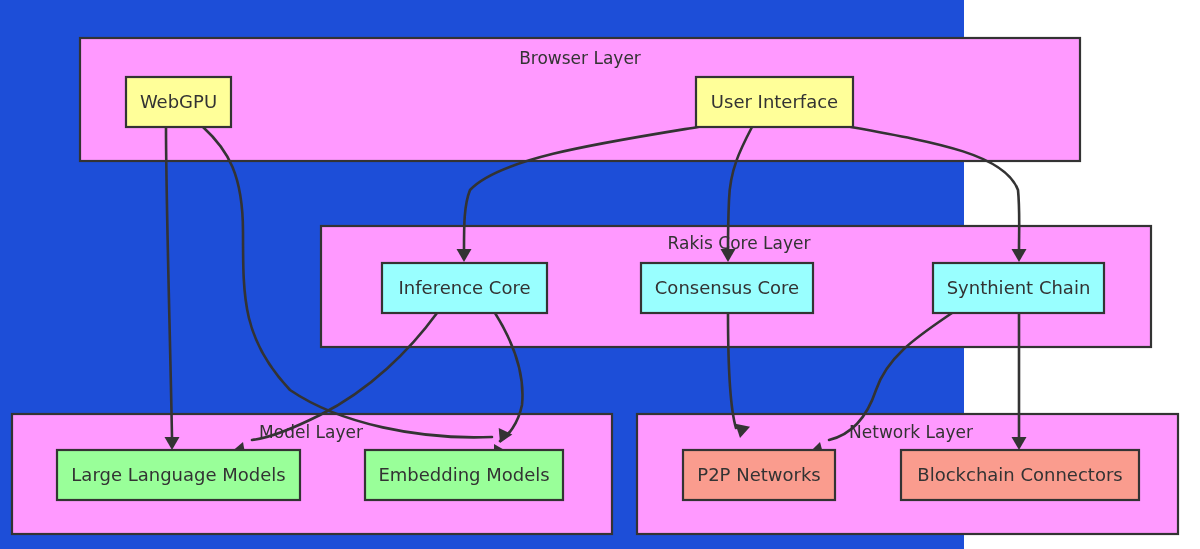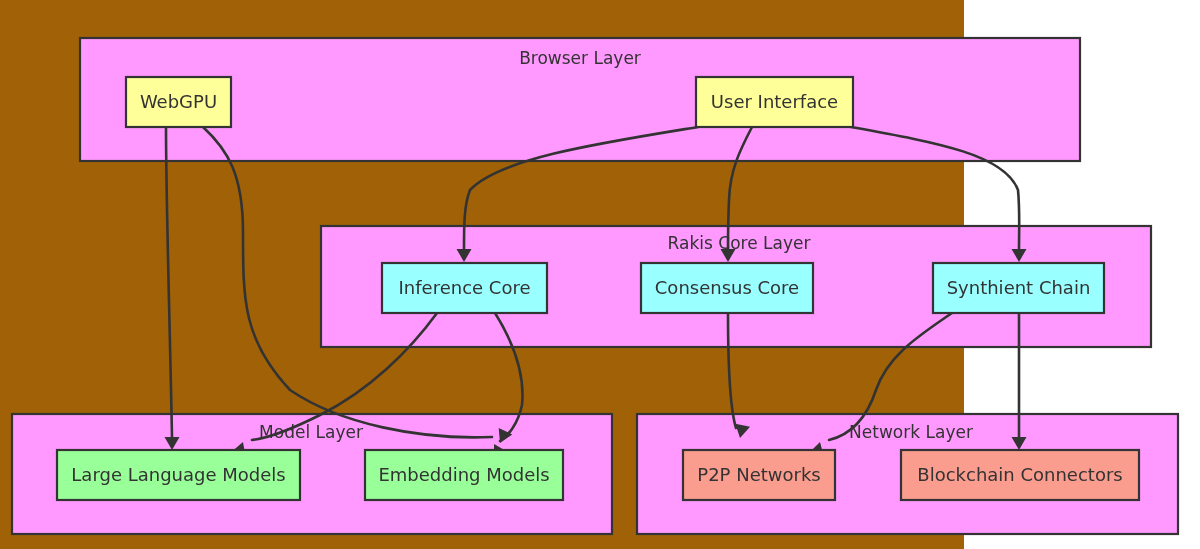--- a/index.html
+++ b/index.html
@@ -10,21 +10,21 @@
   body {
     width: 1200px;
     height: 549px;
     font-family: "DejaVu Sans", "Liberation Sans", sans-serif;
     overflow: hidden;
   }
   #diagram-root {
     position: relative;
     width: 964px;
     height: 549px;
-    background: #a16207;
+    background: #1d4ed8;
   }
   svg#diagram-svg {
     position: absolute;
     top: 0;
     left: 0;
     width: 1200px;
     height: 549px;
   }
   .cluster-rect {
     fill: #ff99ff;

